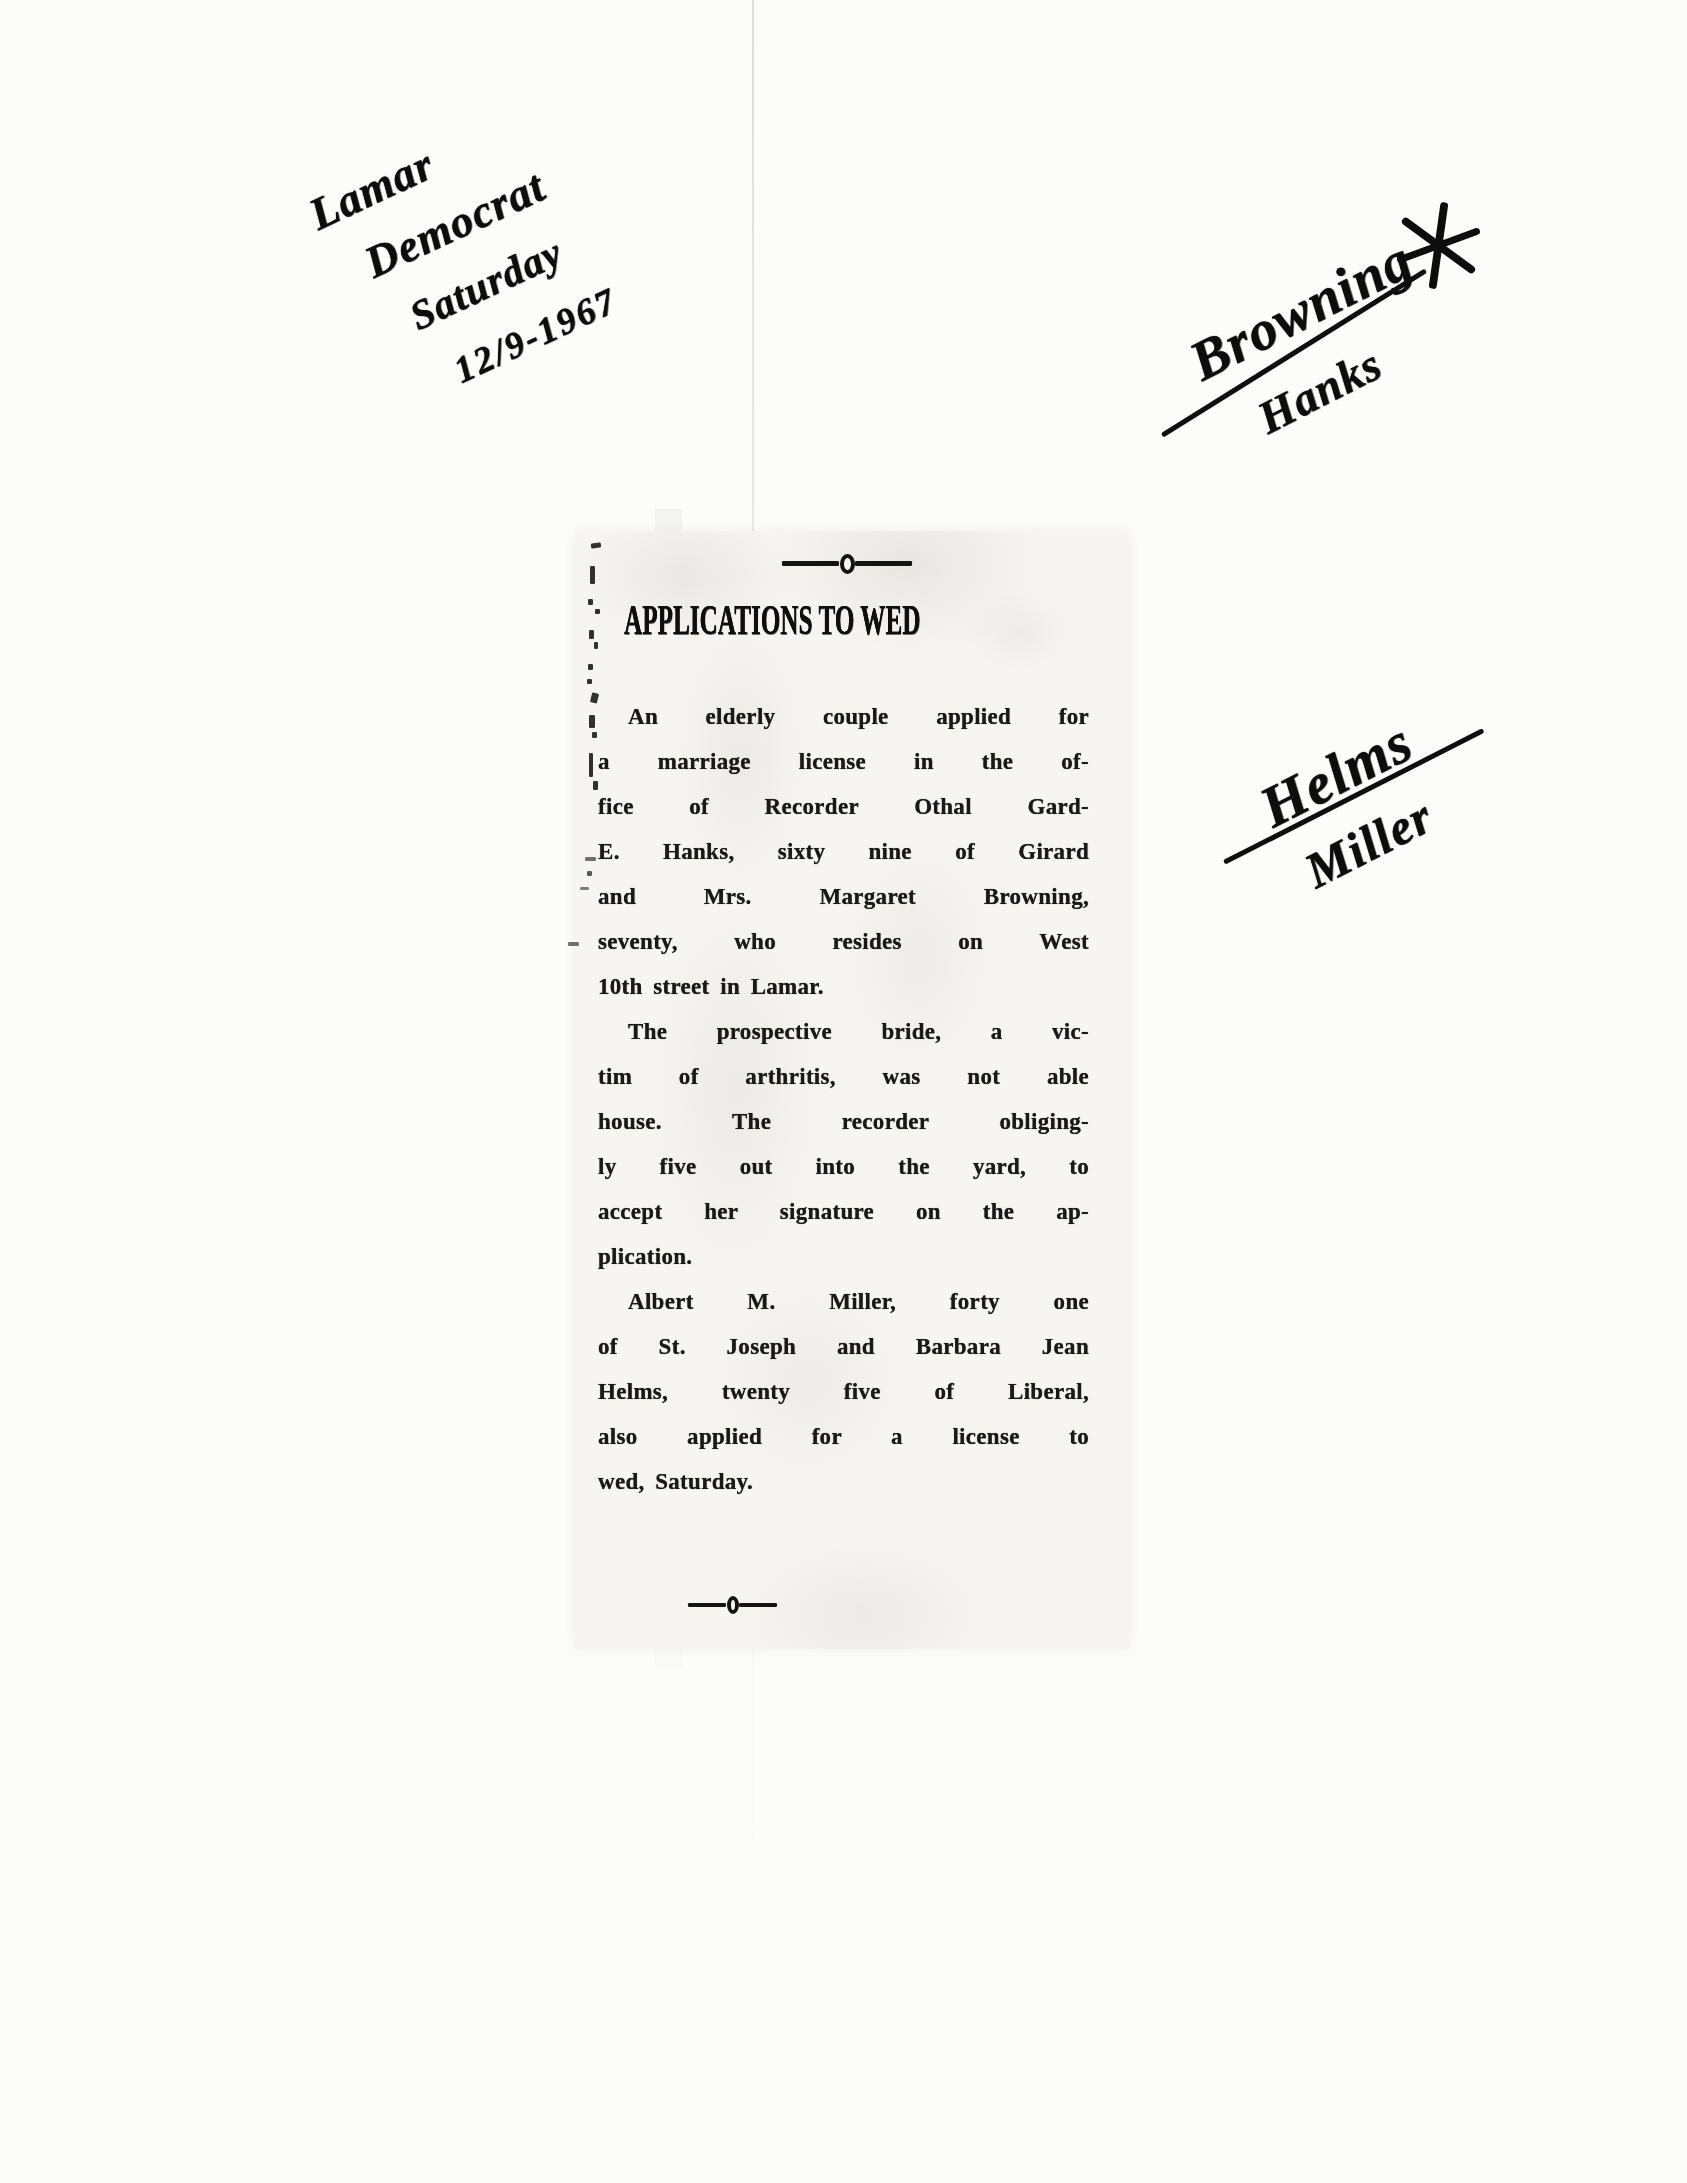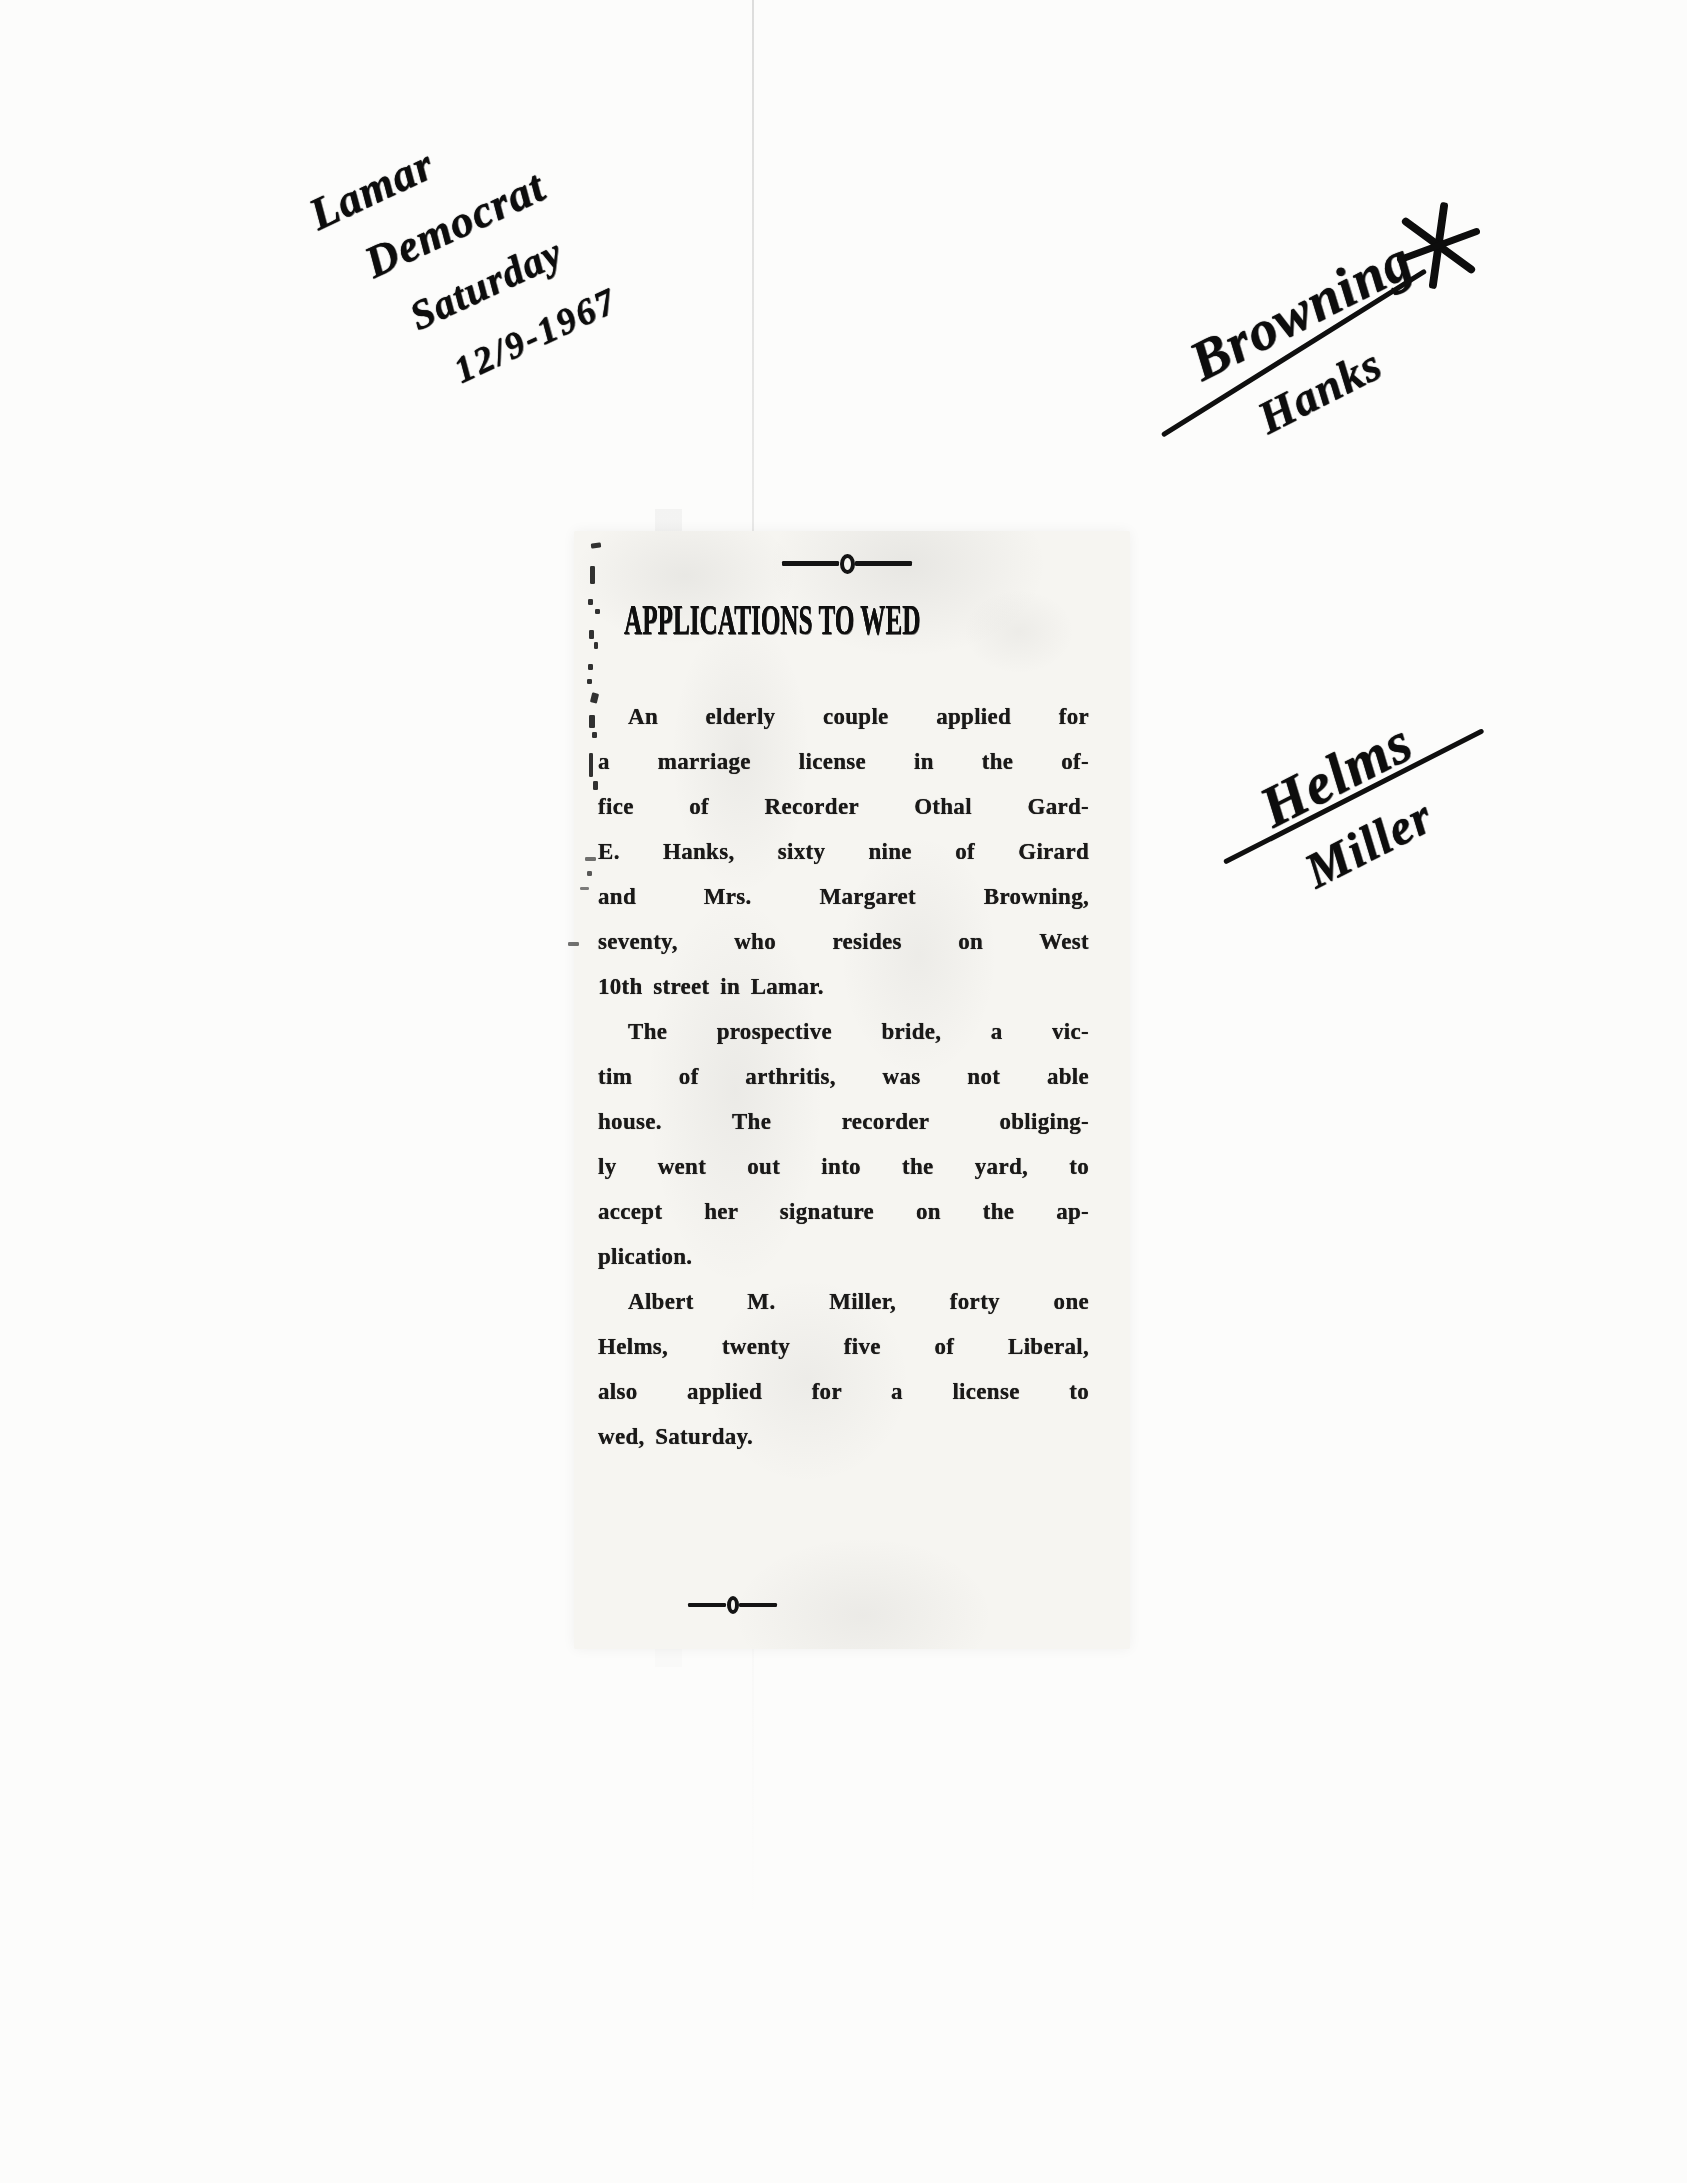--- a/index.html
+++ b/index.html
@@ -148,24 +148,25 @@
       <div class="bline pstart">An elderly couple applied for</div>
       <div class="bline">a marriage license in the of-</div>
       <div class="bline">fice of Recorder Othal Gard-</div>
       <div class="bline">E. Hanks, sixty nine of Girard</div>
       <div class="bline">and Mrs. Margaret Browning,</div>
       <div class="bline">seventy, who resides on West</div>
       <div class="bline pend">10th street in Lamar.</div>
       <div class="bline pstart">The prospective bride, a vic-</div>
       <div class="bline">tim of arthritis, was not able</div>
       <div class="bline">house. The recorder obliging-</div>
-      <div class="bline">ly went out into the yard, to</div>
+      <div class="bline">ly five out into the yard, to</div>
       <div class="bline">accept her signature on the ap-</div>
       <div class="bline pend">plication.</div>
       <div class="bline pstart">Albert M. Miller, forty one</div>
+      <div class="bline">of St. Joseph and Barbara Jean</div>
       <div class="bline">Helms, twenty five of Liberal,</div>
       <div class="bline">also applied for a license to</div>
       <div class="bline pend">wed, Saturday.</div>
     </div>
 
     <div class="ornament bottom">
       <span class="bar"></span>
       <span class="oval"></span>
       <span class="bar"></span>
     </div>

